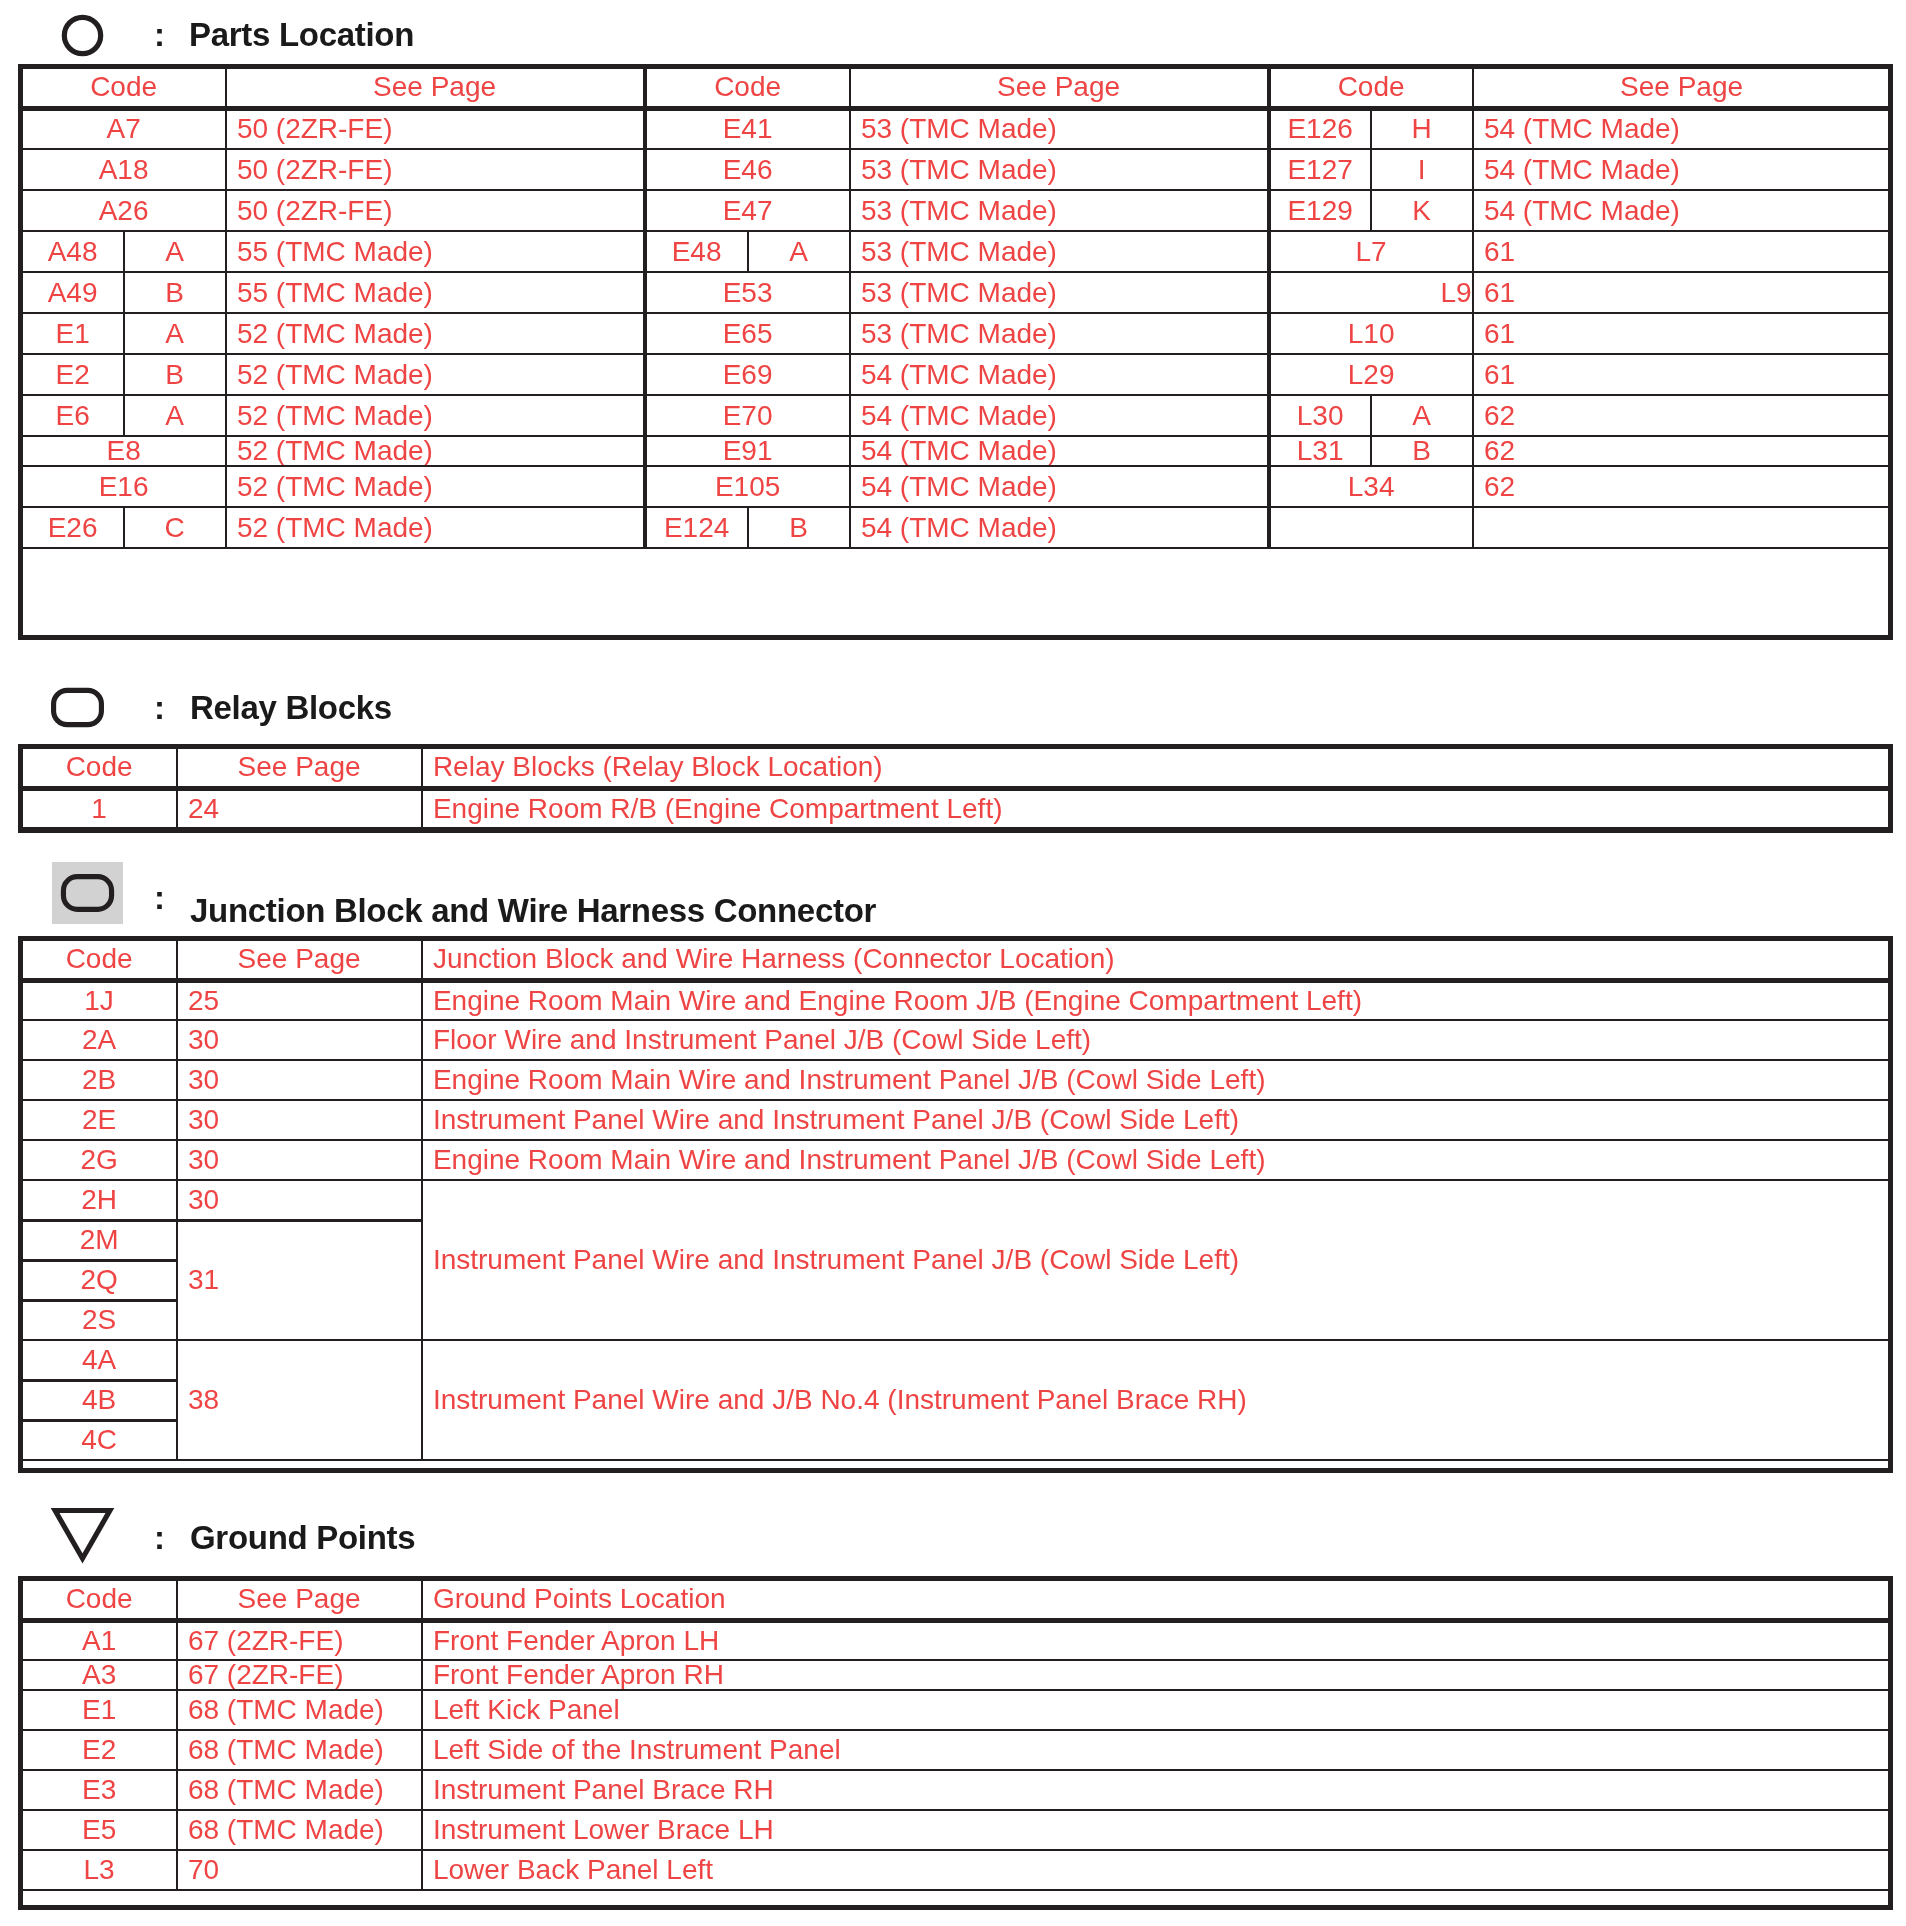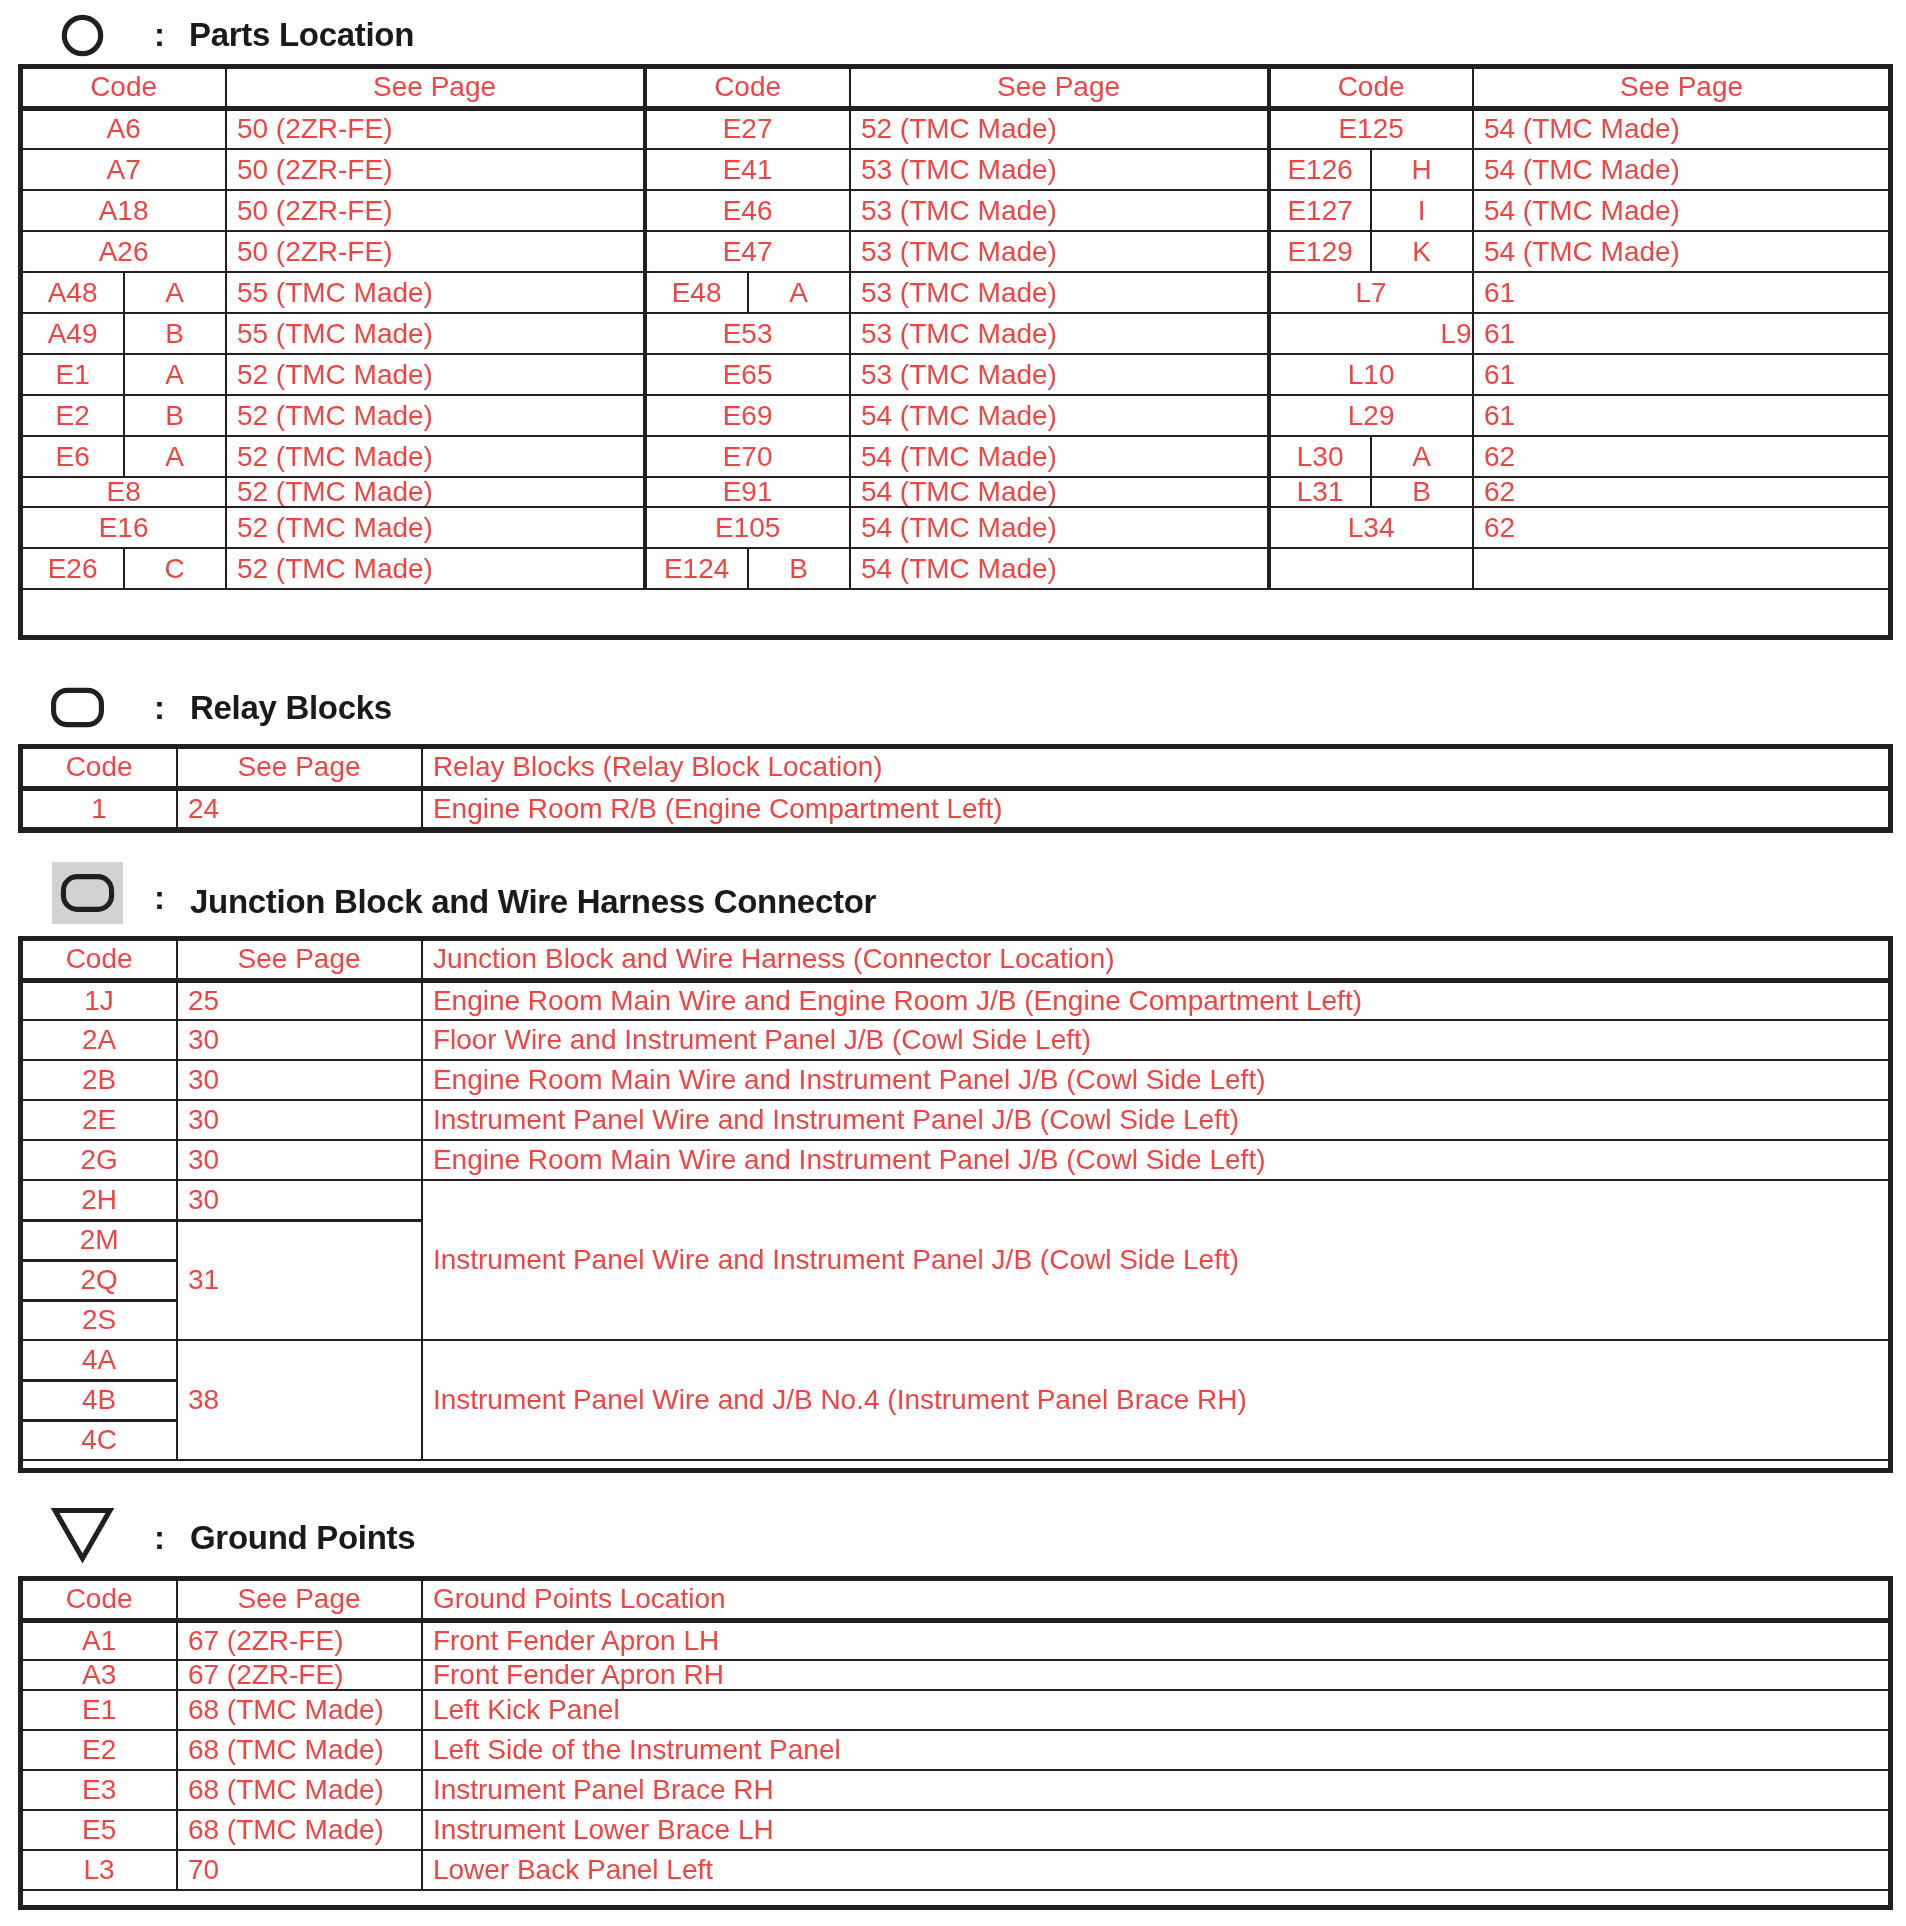--- a/index.html
+++ b/index.html
@@ -66,28 +66,20 @@
       <th colspan="2">Code</th>
       <th>See Page</th>
       <th colspan="2" style="border-left-width:4.3px">Code</th>
       <th>See Page</th>
       <th colspan="2" style="border-left-width:4.3px">Code</th>
       <th>See Page</th>
     </tr>
   </thead>
   <tbody id="parts-body">
       <tr style="height: 41px;">
-        <td class="c" colspan="2" style="">A6</td>
-        <td class="l">50 (2ZR-FE)</td>
-        <td class="c" colspan="2" style="border-left-width:4.3px;">E27</td>
-        <td class="l">52 (TMC Made)</td>
-        <td class="c" colspan="2" style="border-left-width:4.3px;">E125</td>
-        <td class="l">54 (TMC Made)</td>
-      </tr>
-      <tr style="height: 41px;">
         <td class="c" colspan="2" style="">A7</td>
         <td class="l">50 (2ZR-FE)</td>
         <td class="c" colspan="2" style="border-left-width:4.3px;">E41</td>
         <td class="l">53 (TMC Made)</td>
         <td class="c" style="border-left-width:4.3px;">E126</td>
         <td class="c" style="border-left-width:1.7px;">H</td>
         <td class="l">54 (TMC Made)</td>
       </tr>
       <tr style="height: 41px;">
         <td class="c" colspan="2" style="">A18</td>
@@ -216,21 +208,21 @@
   </table>
 <div class="frame" style="left:18px; top:744px; width:1875px; height:89px;"></div>
 
 <div class="section-title" style="top:870px; width:1032px;">
   <span class="icon-wrap gray-box" style="left:52px; top:-7.7px; width:71px; height:62px;">
     <svg width="55" height="40" viewBox="0 0 64 46">
         <rect x="4" y="4" width="56" height="38" rx="16" ry="16" fill="none" stroke="#231f20" stroke-width="6"></rect>
       </svg>
   </span>
   <span class="colon" style="left:154px; top:8.6px;">:</span>
-  <span class="title-text" style="left:190px; top:13px;">Junction Block and Wire Harness Connector</span>
+  <span class="title-text" style="left:190px; top:22px;">Junction Block and Wire Harness Connector</span>
 </div>
 
 <table class="grid" style="left:20.6px; top:939px; width:1870px;">
   <colgroup>
       <col style="width:155px">
       <col style="width:245px">
       <col>
     </colgroup>
   <tbody>
       <tr class="thick-bottom" style="height:40px;">

